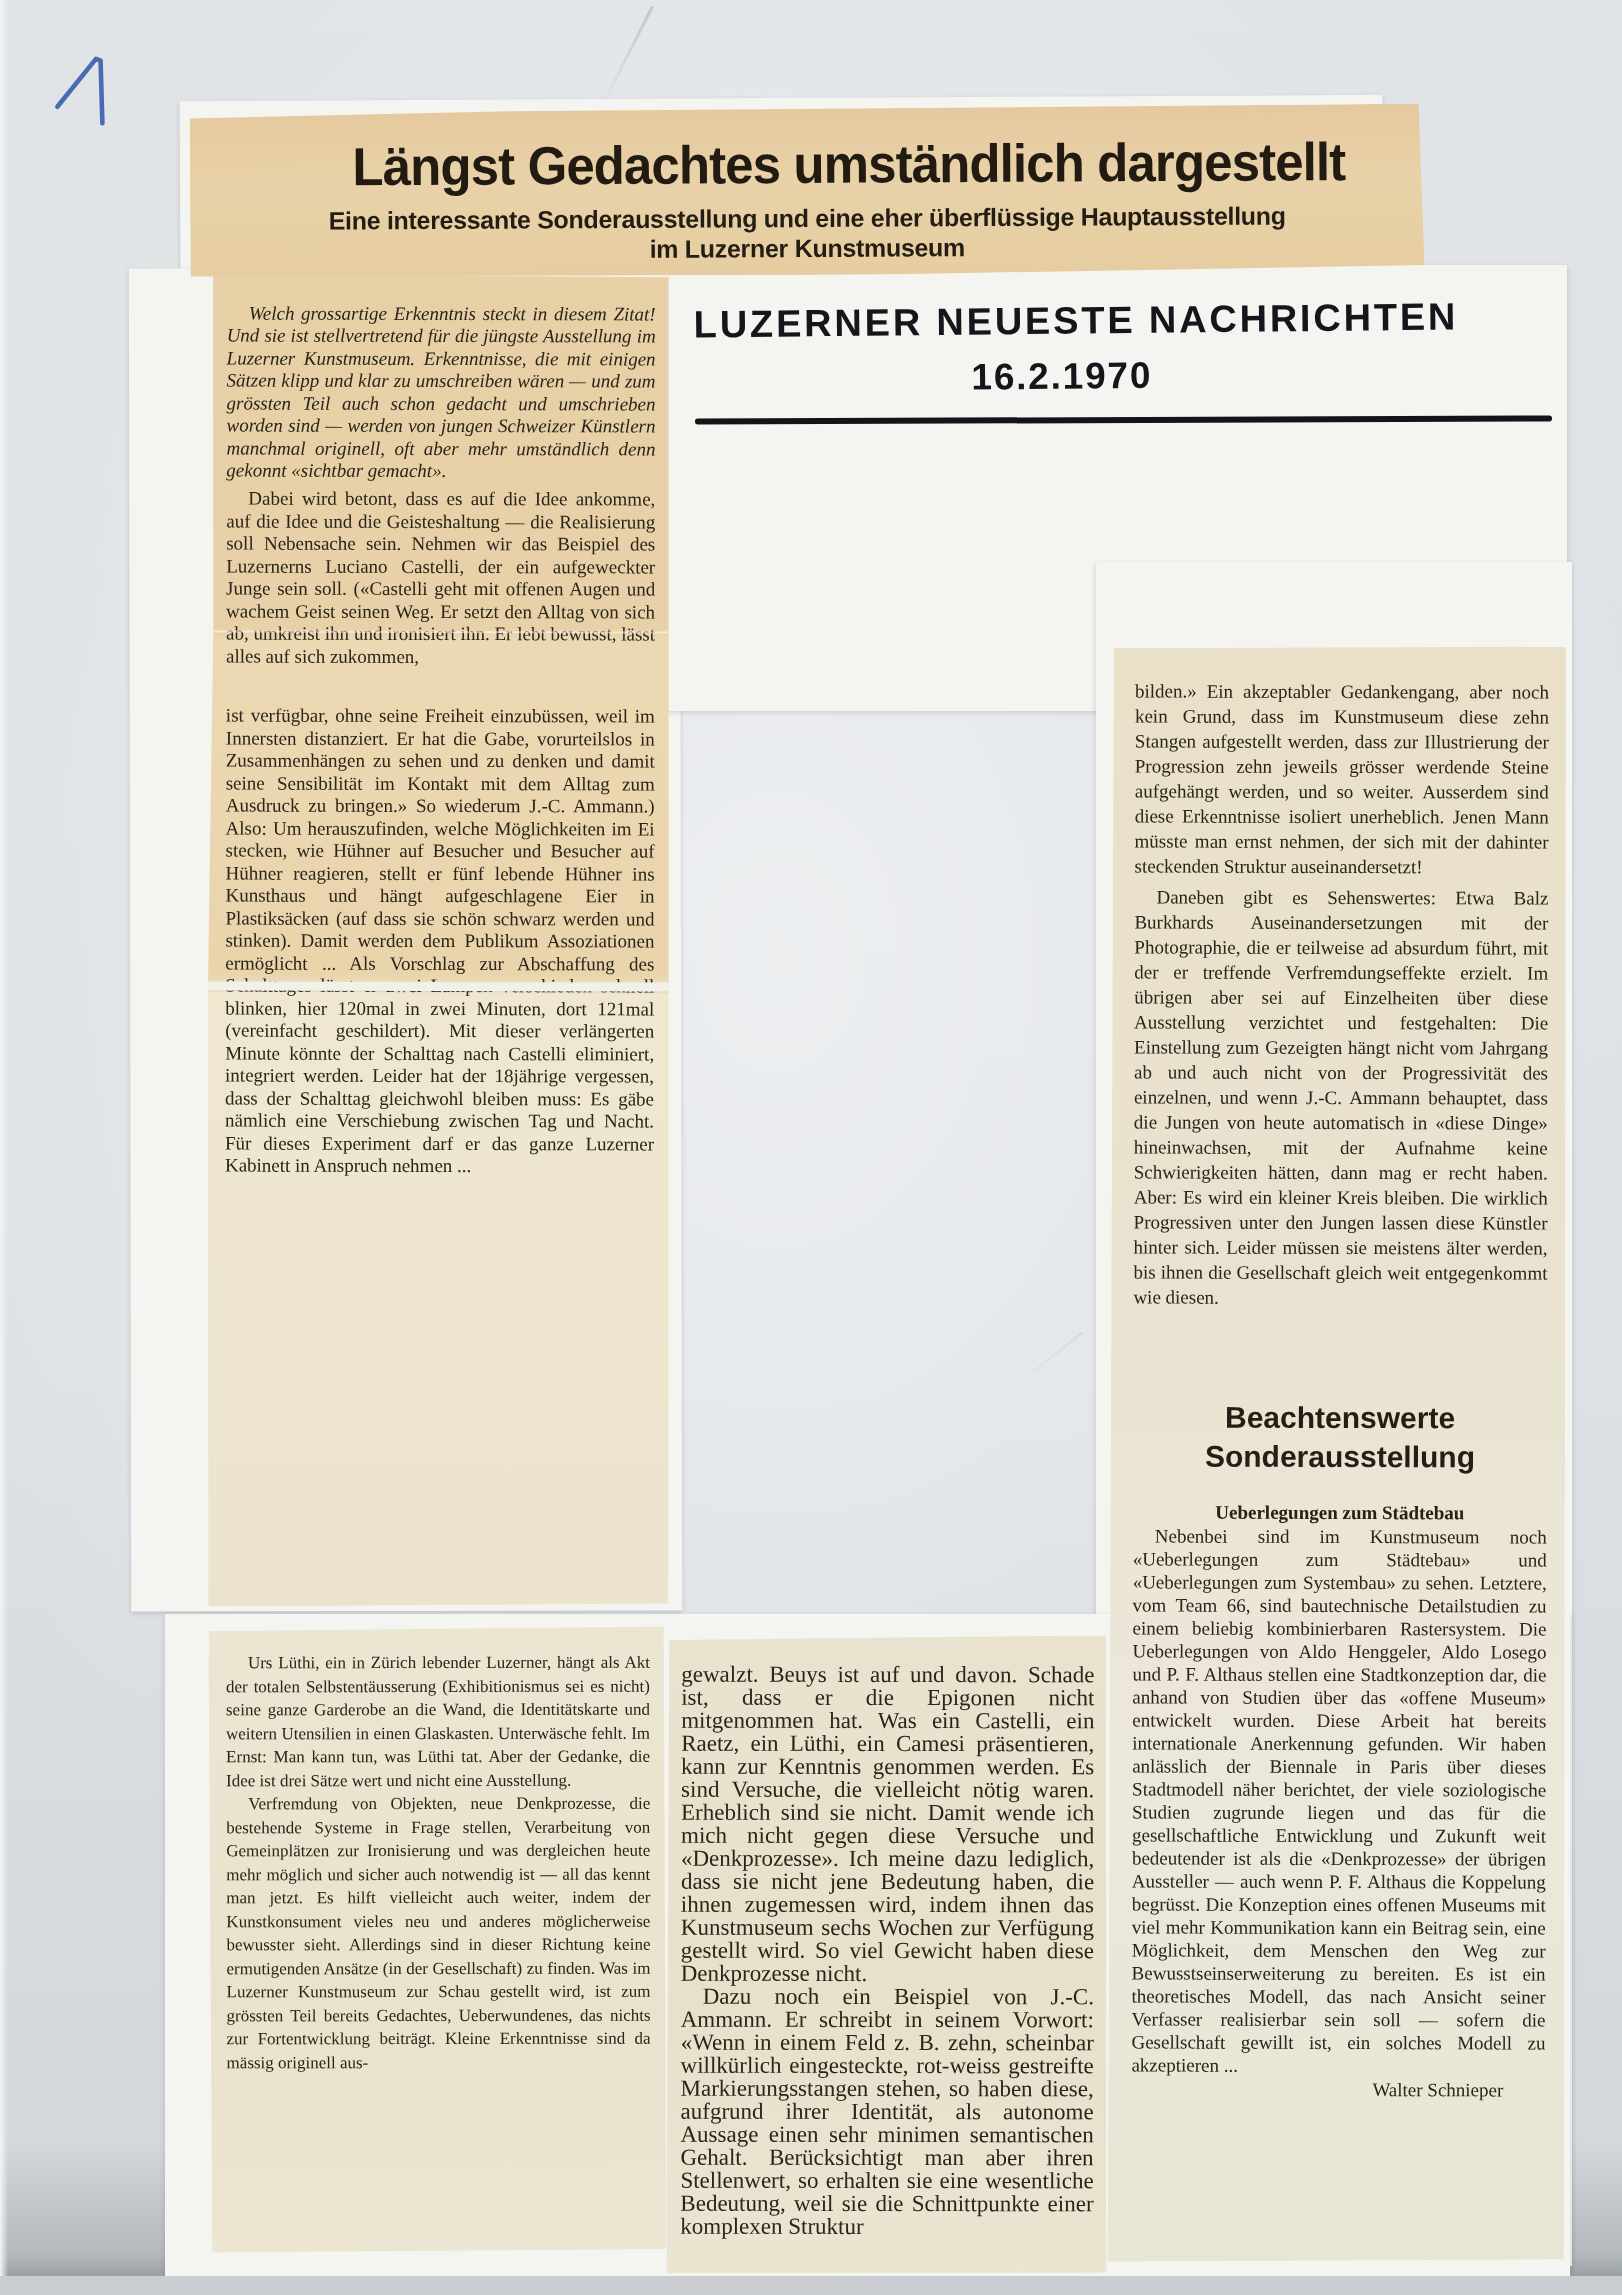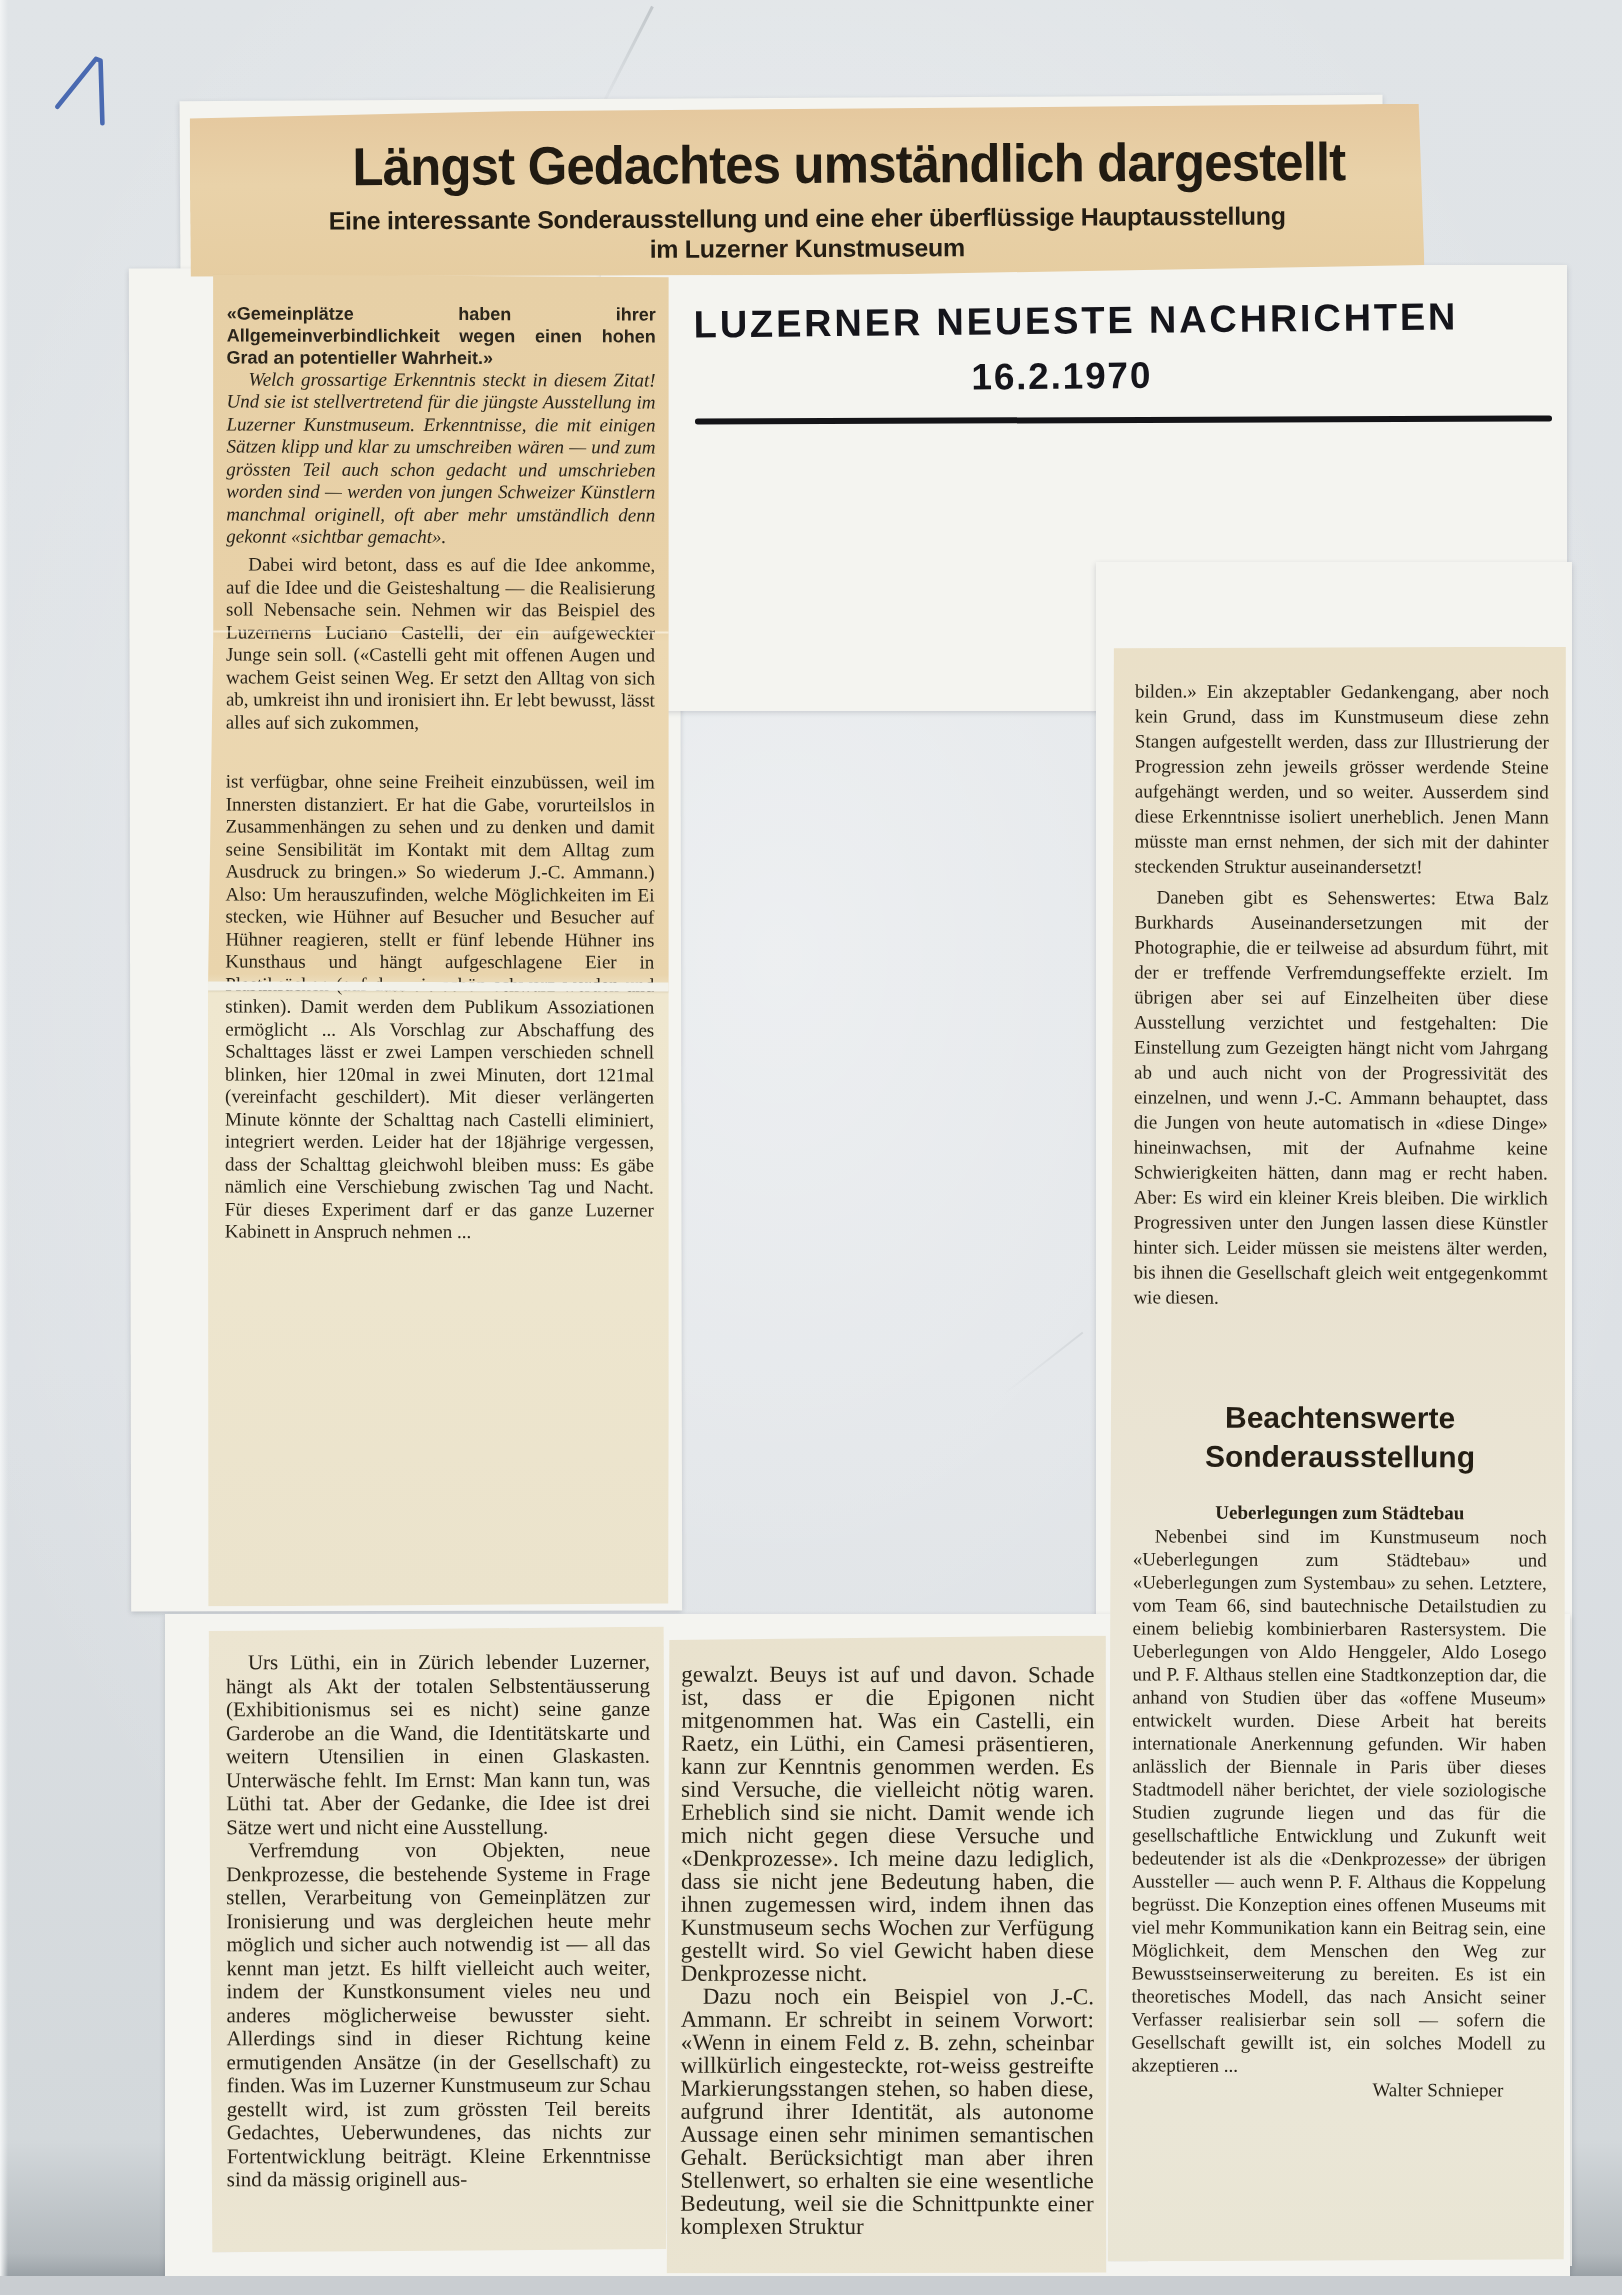--- a/index.html
+++ b/index.html
@@ -87,21 +87,21 @@
     font-weight:bold;font-size:19px;color:#272115;}
   .sec-body{margin-top:29px;font-size:19px;line-height:23px;}
   .byline{margin-top:13px;text-align:right;padding-right:42px;font-size:19px;}
 
   .clip-bl{
     left:209px;top:1627px;width:457px;height:625px;
     background:linear-gradient(180deg,#ece5d1 0%,#e9e2cd 60%,#ebe5d2 100%);
     transform:rotate(-.1deg);
     clip-path:polygon(0 3.7px,99.6% 0,100% 99.6%,2.8px 100%);
   }
-  .bl-inner{padding:24px 15.6px 0 17.4px;font-size:21px;line-height:23.5px;}
+  .bl-inner{padding:24px 15.6px 0 17.4px;font-size:17px;line-height:23.5px;}
 
   .clip-bm{
     left:667px;top:1635px;width:440px;height:639px;
     background:linear-gradient(180deg,#e9e2ce 0%,#e7e0cb 55%,#eae4d1 100%);
     transform:rotate(.1deg);
     clip-path:polygon(1.8px 5.5px,99.6% 0,100% 99.7%,0 100%);
   }
   .bm-inner{padding:27.5px 13px 0 13.8px;font-size:23px;line-height:23px;}
 </style>
 </head>
@@ -136,21 +136,20 @@
   <div class="masthead" style="left:694px;top:299px;width:863px;">
     <div class="pub">LUZERNER NEUESTE NACHRICHTEN</div>
     <div class="dt" style="width:735px;">16.2.1970</div>
   </div>
   <div class="mast-underline" style="left:695px;top:417px;width:857px;height:5.5px;"></div>
 
   <div class="clip clip-col1 texture">
     <div class="seam seam-1"></div>
     <div class="seam seam-2"></div>
     <div class="news col1-inner">
-      <p class="quote">«Gemeinplätze haben ihrer Allgemeinverbindlichkeit wegen einen hohen Grad an potentieller Wahrheit.»</p>
       <p class="col1-body1 indent">Welch grossartige Erkenntnis steckt in diesem Zitat! Und sie ist stellvertretend für die jüngste Ausstellung im Luzerner Kunstmuseum. Erkenntnisse, die mit einigen Sätzen klipp und klar zu umschreiben wären — und zum grössten Teil auch schon gedacht und umschrieben worden sind — werden von jungen Schweizer Künstlern manchmal originell, oft aber mehr umständlich denn gekonnt «sichtbar gemacht».</p>
       <p class="sp indent">Dabei wird betont, dass es auf die Idee ankomme, auf die Idee und die Geisteshaltung — die Realisierung soll Nebensache sein. Nehmen wir das Beispiel des Luzernerns Luciano Castelli, der ein aufgeweckter Junge sein soll. («Castelli geht mit offenen Augen und wachem Geist seinen Weg. Er setzt den Alltag von sich ab, umkreist ihn und ironisiert ihn. Er lebt bewusst, lässt alles auf sich zukommen,</p>
       <p style="margin-top:37px;">ist verfügbar, ohne seine Freiheit einzubüssen, weil im Innersten distanziert. Er hat die Gabe, vorurteilslos in Zusammenhängen zu sehen und zu denken und damit seine Sensibilität im Kontakt mit dem Alltag zum Ausdruck zu bringen.» So wiederum J.-C. Ammann.) Also: Um herauszufinden, welche Möglichkeiten im Ei stecken, wie Hühner auf Besucher und Besucher auf Hühner reagieren, stellt er fünf lebende Hühner ins Kunsthaus und hängt aufgeschlagene Eier in Plastiksäcken (auf dass sie schön schwarz werden und stinken). Damit werden dem Publikum Assoziationen ermöglicht ... Als Vorschlag zur Abschaffung des Schalttages lässt er zwei Lampen verschieden schnell blinken, hier 120mal in zwei Minuten, dort 121mal (vereinfacht geschildert). Mit dieser verlängerten Minute könnte der Schalttag nach Castelli eliminiert, integriert werden. Leider hat der 18jährige vergessen, dass der Schalttag gleichwohl bleiben muss: Es gäbe nämlich eine Verschiebung zwischen Tag und Nacht. Für dieses Experiment darf er das ganze Luzerner Kabinett in Anspruch nehmen ...</p>
     </div>
   </div>
 
   <div class="clip clip-right texture">
     <div class="news right-inner">
       <p>bilden.» Ein akzeptabler Gedankengang, aber noch kein Grund, dass im Kunstmuseum diese zehn Stangen aufgestellt werden, dass zur Illustrierung der Progression zehn jeweils grösser werdende Steine aufgehängt werden, und so weiter. Ausserdem sind diese Erkenntnisse isoliert unerheblich. Jenen Mann müsste man ernst nehmen, der sich mit der dahinter steckenden Struktur auseinandersetzt!</p>
       <p class="sp indent">Daneben gibt es Sehenswertes: Etwa Balz Burkhards Auseinandersetzungen mit der Photographie, die er teilweise ad absurdum führt, mit der er treffende Verfremdungseffekte erzielt. Im übrigen aber sei auf Einzelheiten über diese Ausstellung verzichtet und festgehalten: Die Einstellung zum Gezeigten hängt nicht vom Jahrgang ab und auch nicht von der Progressivität des einzelnen, und wenn J.-C. Ammann behauptet, dass die Jungen von heute automatisch in «diese Dinge» hineinwachsen, mit der Aufnahme keine Schwierigkeiten hätten, dann mag er recht haben. Aber: Es wird ein kleiner Kreis bleiben. Die wirklich Progressiven unter den Jungen lassen diese Künstler hinter sich. Leider müssen sie meistens älter werden, bis ihnen die Gesellschaft gleich weit entgegenkommt wie diesen.</p>

